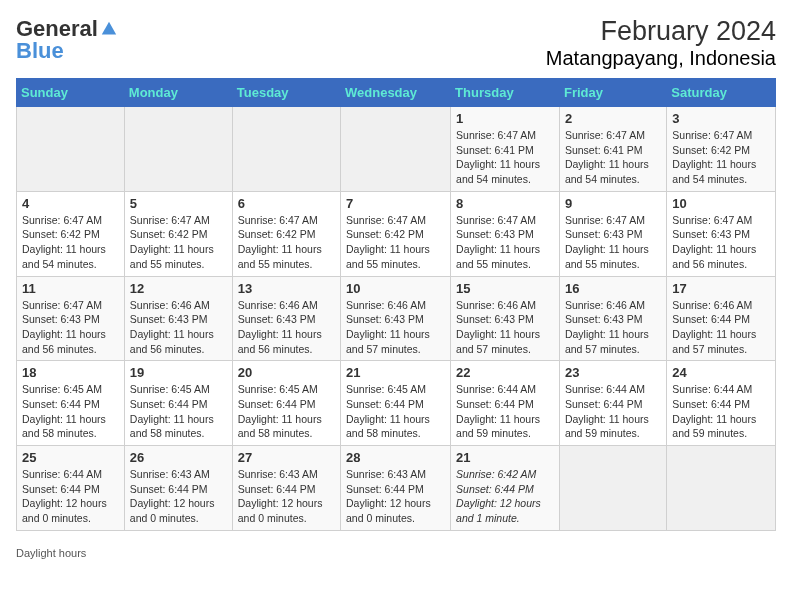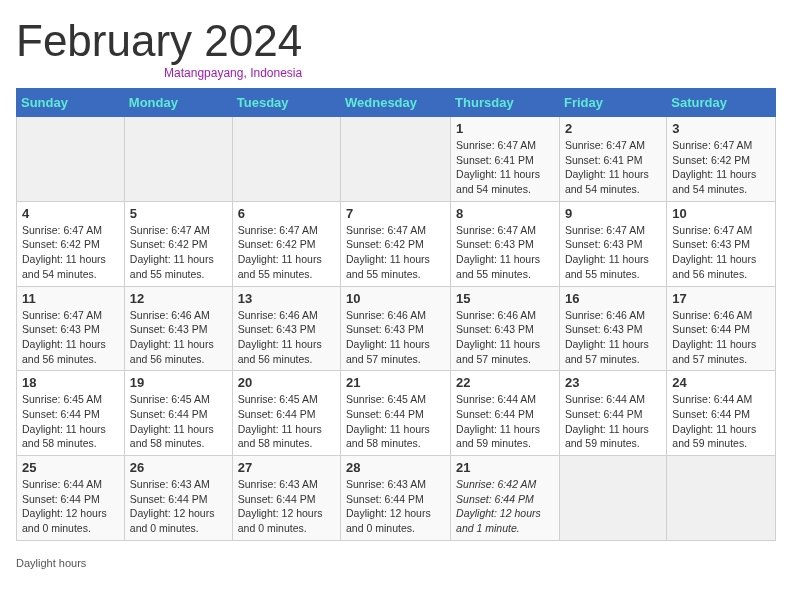--- a/index.html
+++ b/index.html
@@ -37,27 +37,27 @@
     }
     .logo-icon {
       width: 18px;
       height: 18px;
       margin-left: 2px;
     }
     .title-block {
       text-align: right;
     }
     .month-title {
-      font-size: 44px;
+      font-size: 27px;
       font-weight: normal;
       color: #333;
     }
     .location-title {
-      font-size: 12px;
-      color: #a21caf;
+      font-size: 20px;
+      color: #000000;
     }
     table {
       width: 100%;
       border-collapse: collapse;
       font-size: 11px;
     }
     thead tr {
       background-color: #3a6bbf;
     }
     thead th {
@@ -94,20 +94,29 @@
       font-size: 10.5px;
     }
     .empty-cell {
       background: #f0f0f0;
     }
   </style>
 </head>
 <body>
 
 <div class="header">
+  <div class="logo">
+    <div class="logo-text">
+      <span class="logo-general">General</span>
+      <svg class="logo-icon" viewBox="0 0 20 20">
+        <polygon points="10,2 18,16 2,16" fill="#4a90d9"></polygon>
+      </svg>
+    </div>
+    <span class="logo-blue" style="margin-top:-4px;">Blue</span>
+  </div>
   <div class="title-block">
     <div class="month-title">February 2024</div>
     <div class="location-title">Matangpayang, Indonesia</div>
   </div>
 </div>
 
 <table>
   <thead>
     <tr>
     <th>Sunday</th>

